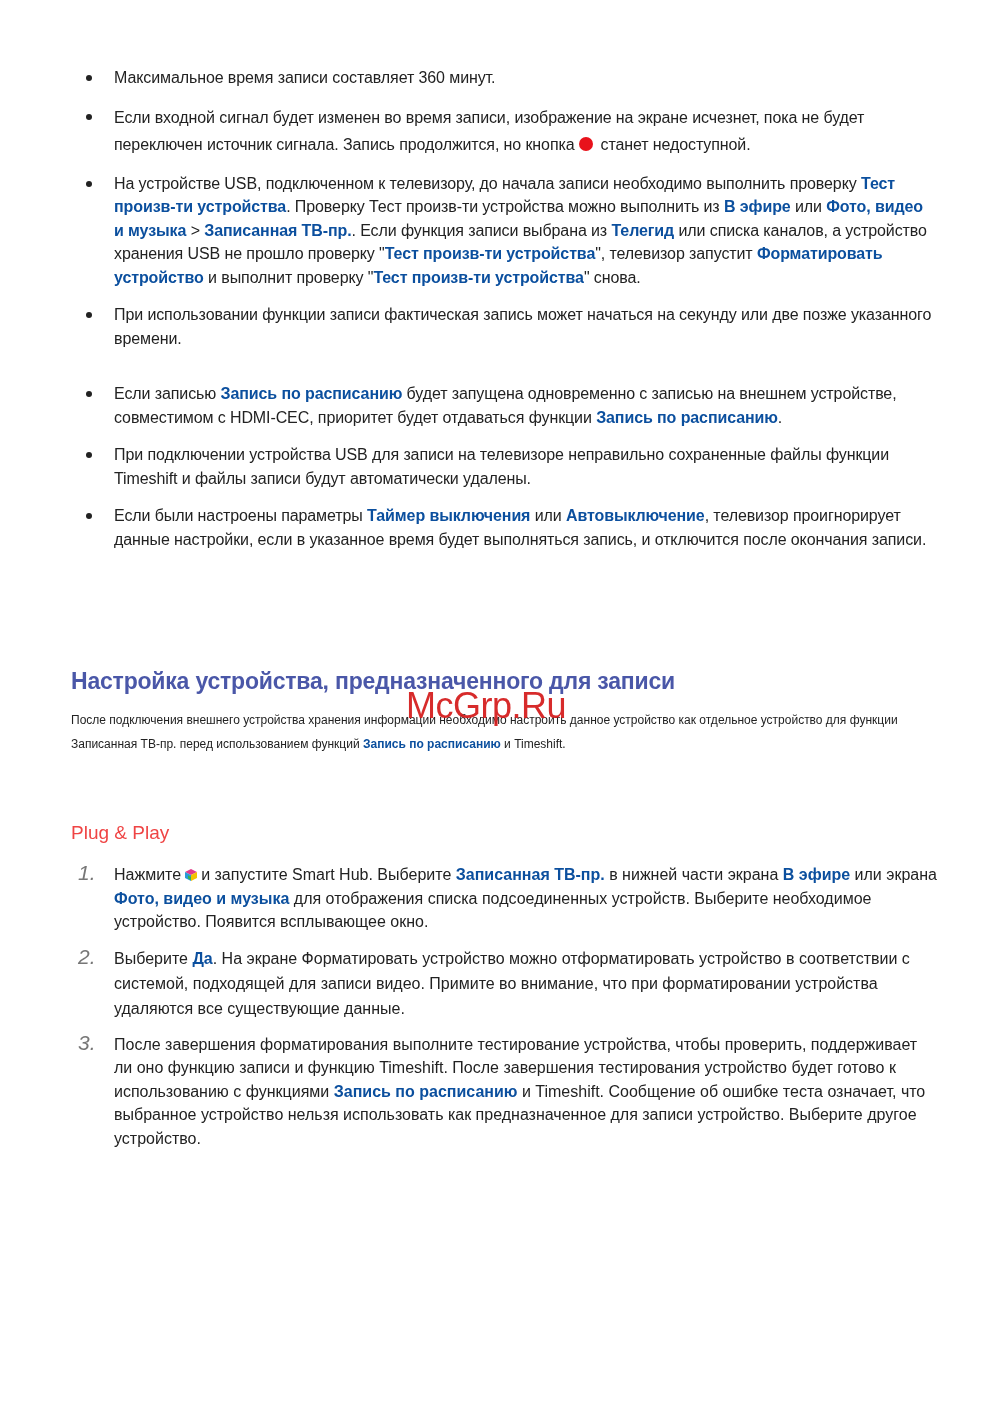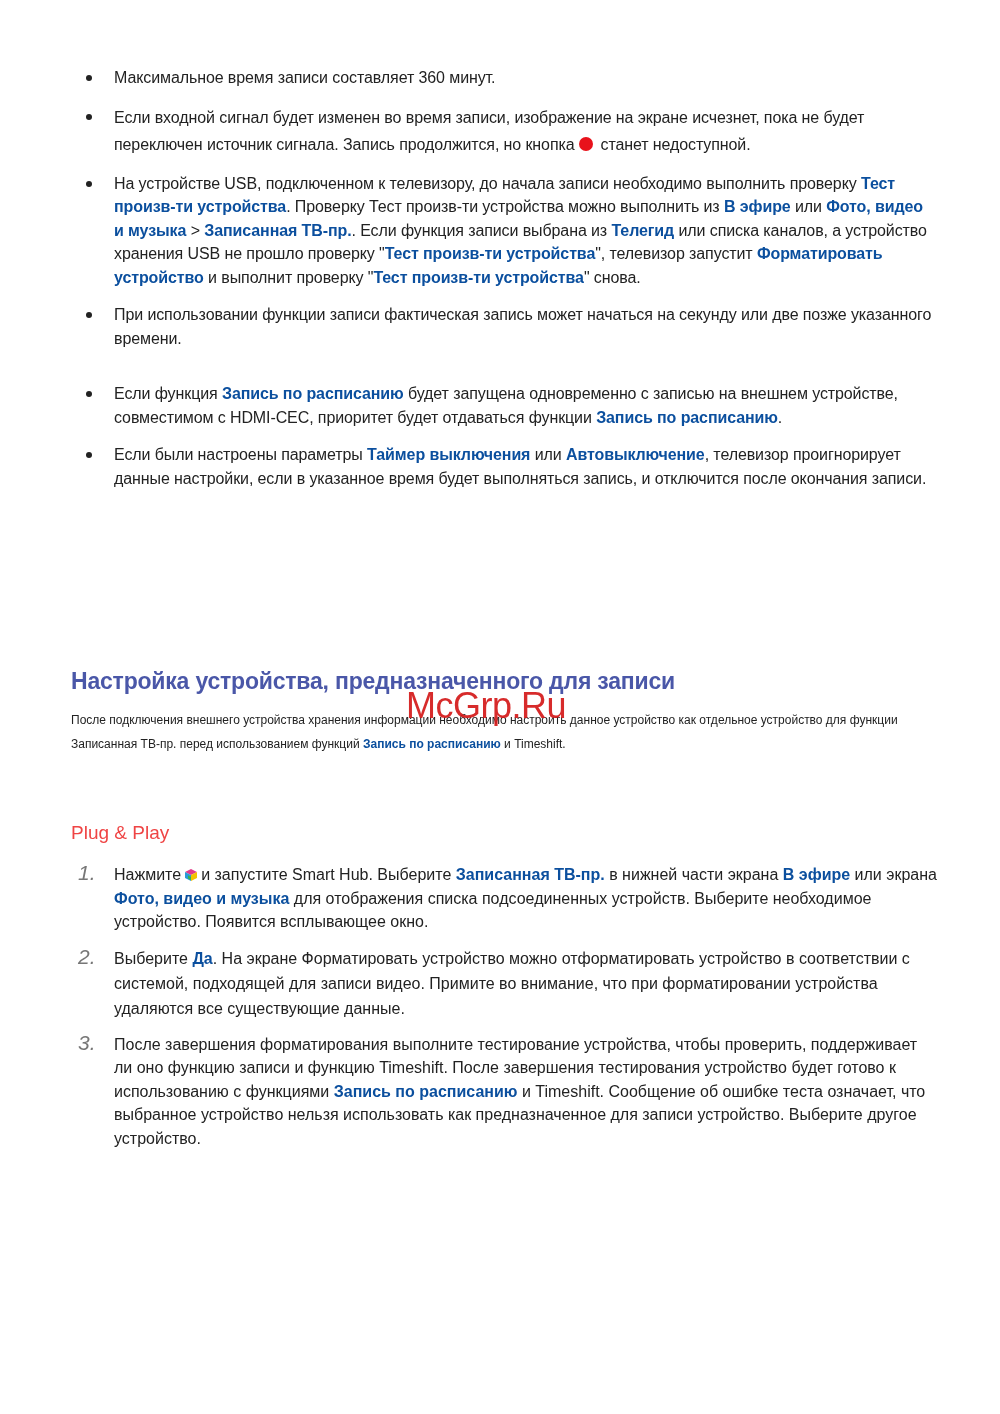--- a/index.html
+++ b/index.html
@@ -40,21 +40,25 @@
     <li class="bullet-item" style="margin-bottom:14px">
       <span class="dot"></span>
       <span>На устройстве USB, подключенном к телевизору, до начала записи необходимо выполнить проверку </span><span class="lnk">Тест произв-ти устройства</span><span>. Проверку Тест произв-ти устройства можно выполнить из </span><span class="lnk">В эфире</span><span> или </span><span class="lnk">Фото, видео и музыка</span><span> &gt; </span><span class="lnk">Записанная ТВ-пр.</span><span>. Если функция записи выбрана из </span><span class="lnk">Телегид</span><span> или списка каналов, а устройство хранения USB не прошло проверку "</span><span class="lnk">Тест произв-ти устройства</span><span>", телевизор запустит </span><span class="lnk">Форматировать устройство</span><span> и выполнит проверку "</span><span class="lnk">Тест произв-ти устройства</span><span>" снова.</span>
     </li>
     <li class="bullet-item" style="margin-bottom:32px">
       <span class="dot"></span>
       <span>При использовании функции записи фактическая запись может начаться на секунду или две позже указанного времени.</span>
     </li>
     <li class="bullet-item" style="margin-bottom:14px">
       <span class="dot"></span>
-      <span>Если функция </span><span class="lnk">Запись по расписанию</span><span> будет запущена одновременно с записью на внешнем устройстве, совместимом с HDMI-CEC, приоритет будет отдаваться функции </span><span class="lnk">Запись по расписанию</span><span>.</span>
+      <span>Если записью </span><span class="lnk">Запись по расписанию</span><span> будет запущена одновременно с записью на внешнем устройстве, совместимом с HDMI-CEC, приоритет будет отдаваться функции </span><span class="lnk">Запись по расписанию</span><span>.</span>
+    </li>
+    <li class="bullet-item" style="margin-bottom:14px">
+      <span class="dot"></span>
+      <span>При подключении устройства USB для записи на телевизоре неправильно сохраненные файлы функции Timeshift и файлы записи будут автоматически удалены.</span>
     </li>
     <li class="bullet-item">
       <span class="dot"></span>
       <span>Если были настроены параметры </span><span class="lnk">Таймер выключения</span><span> или </span><span class="lnk">Автовыключение</span><span>, телевизор проигнорирует данные настройки, если в указанное время будет выполняться запись, и отключится после окончания записи.</span>
     </li>
   </ul>
 
   <div class="h1">Настройка устройства, предназначенного для записи</div>
 
   <div class="intro">

